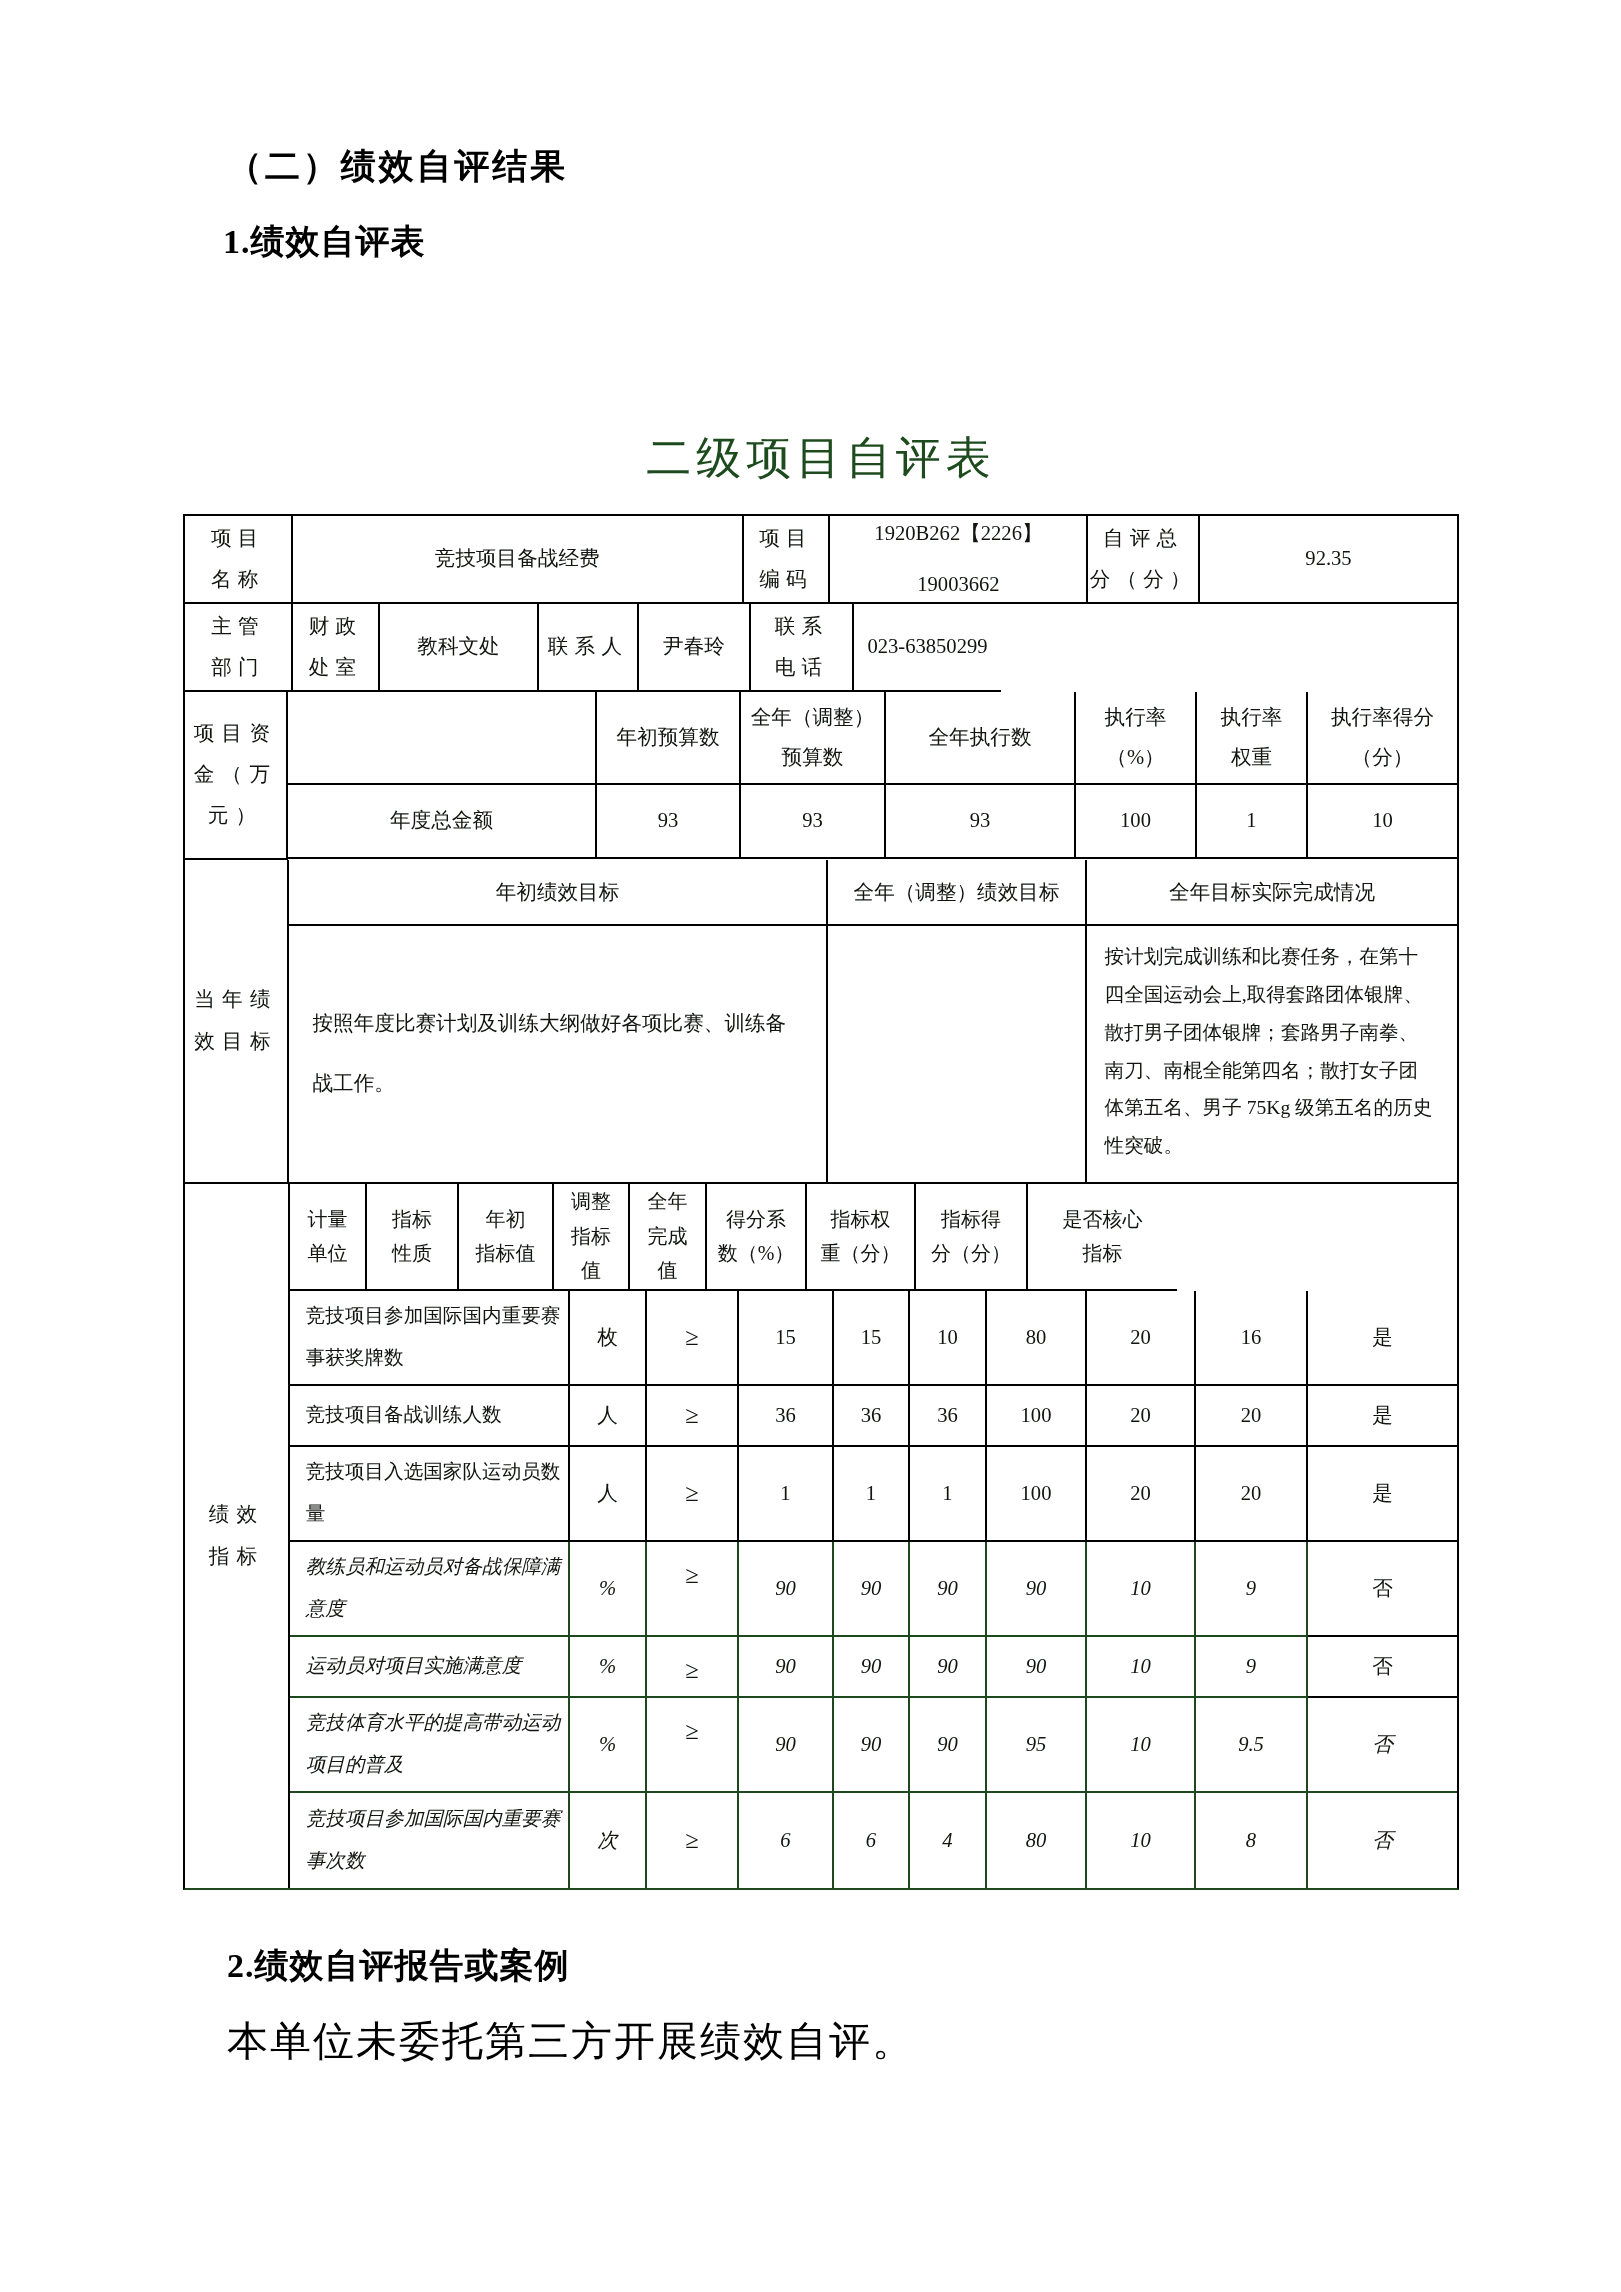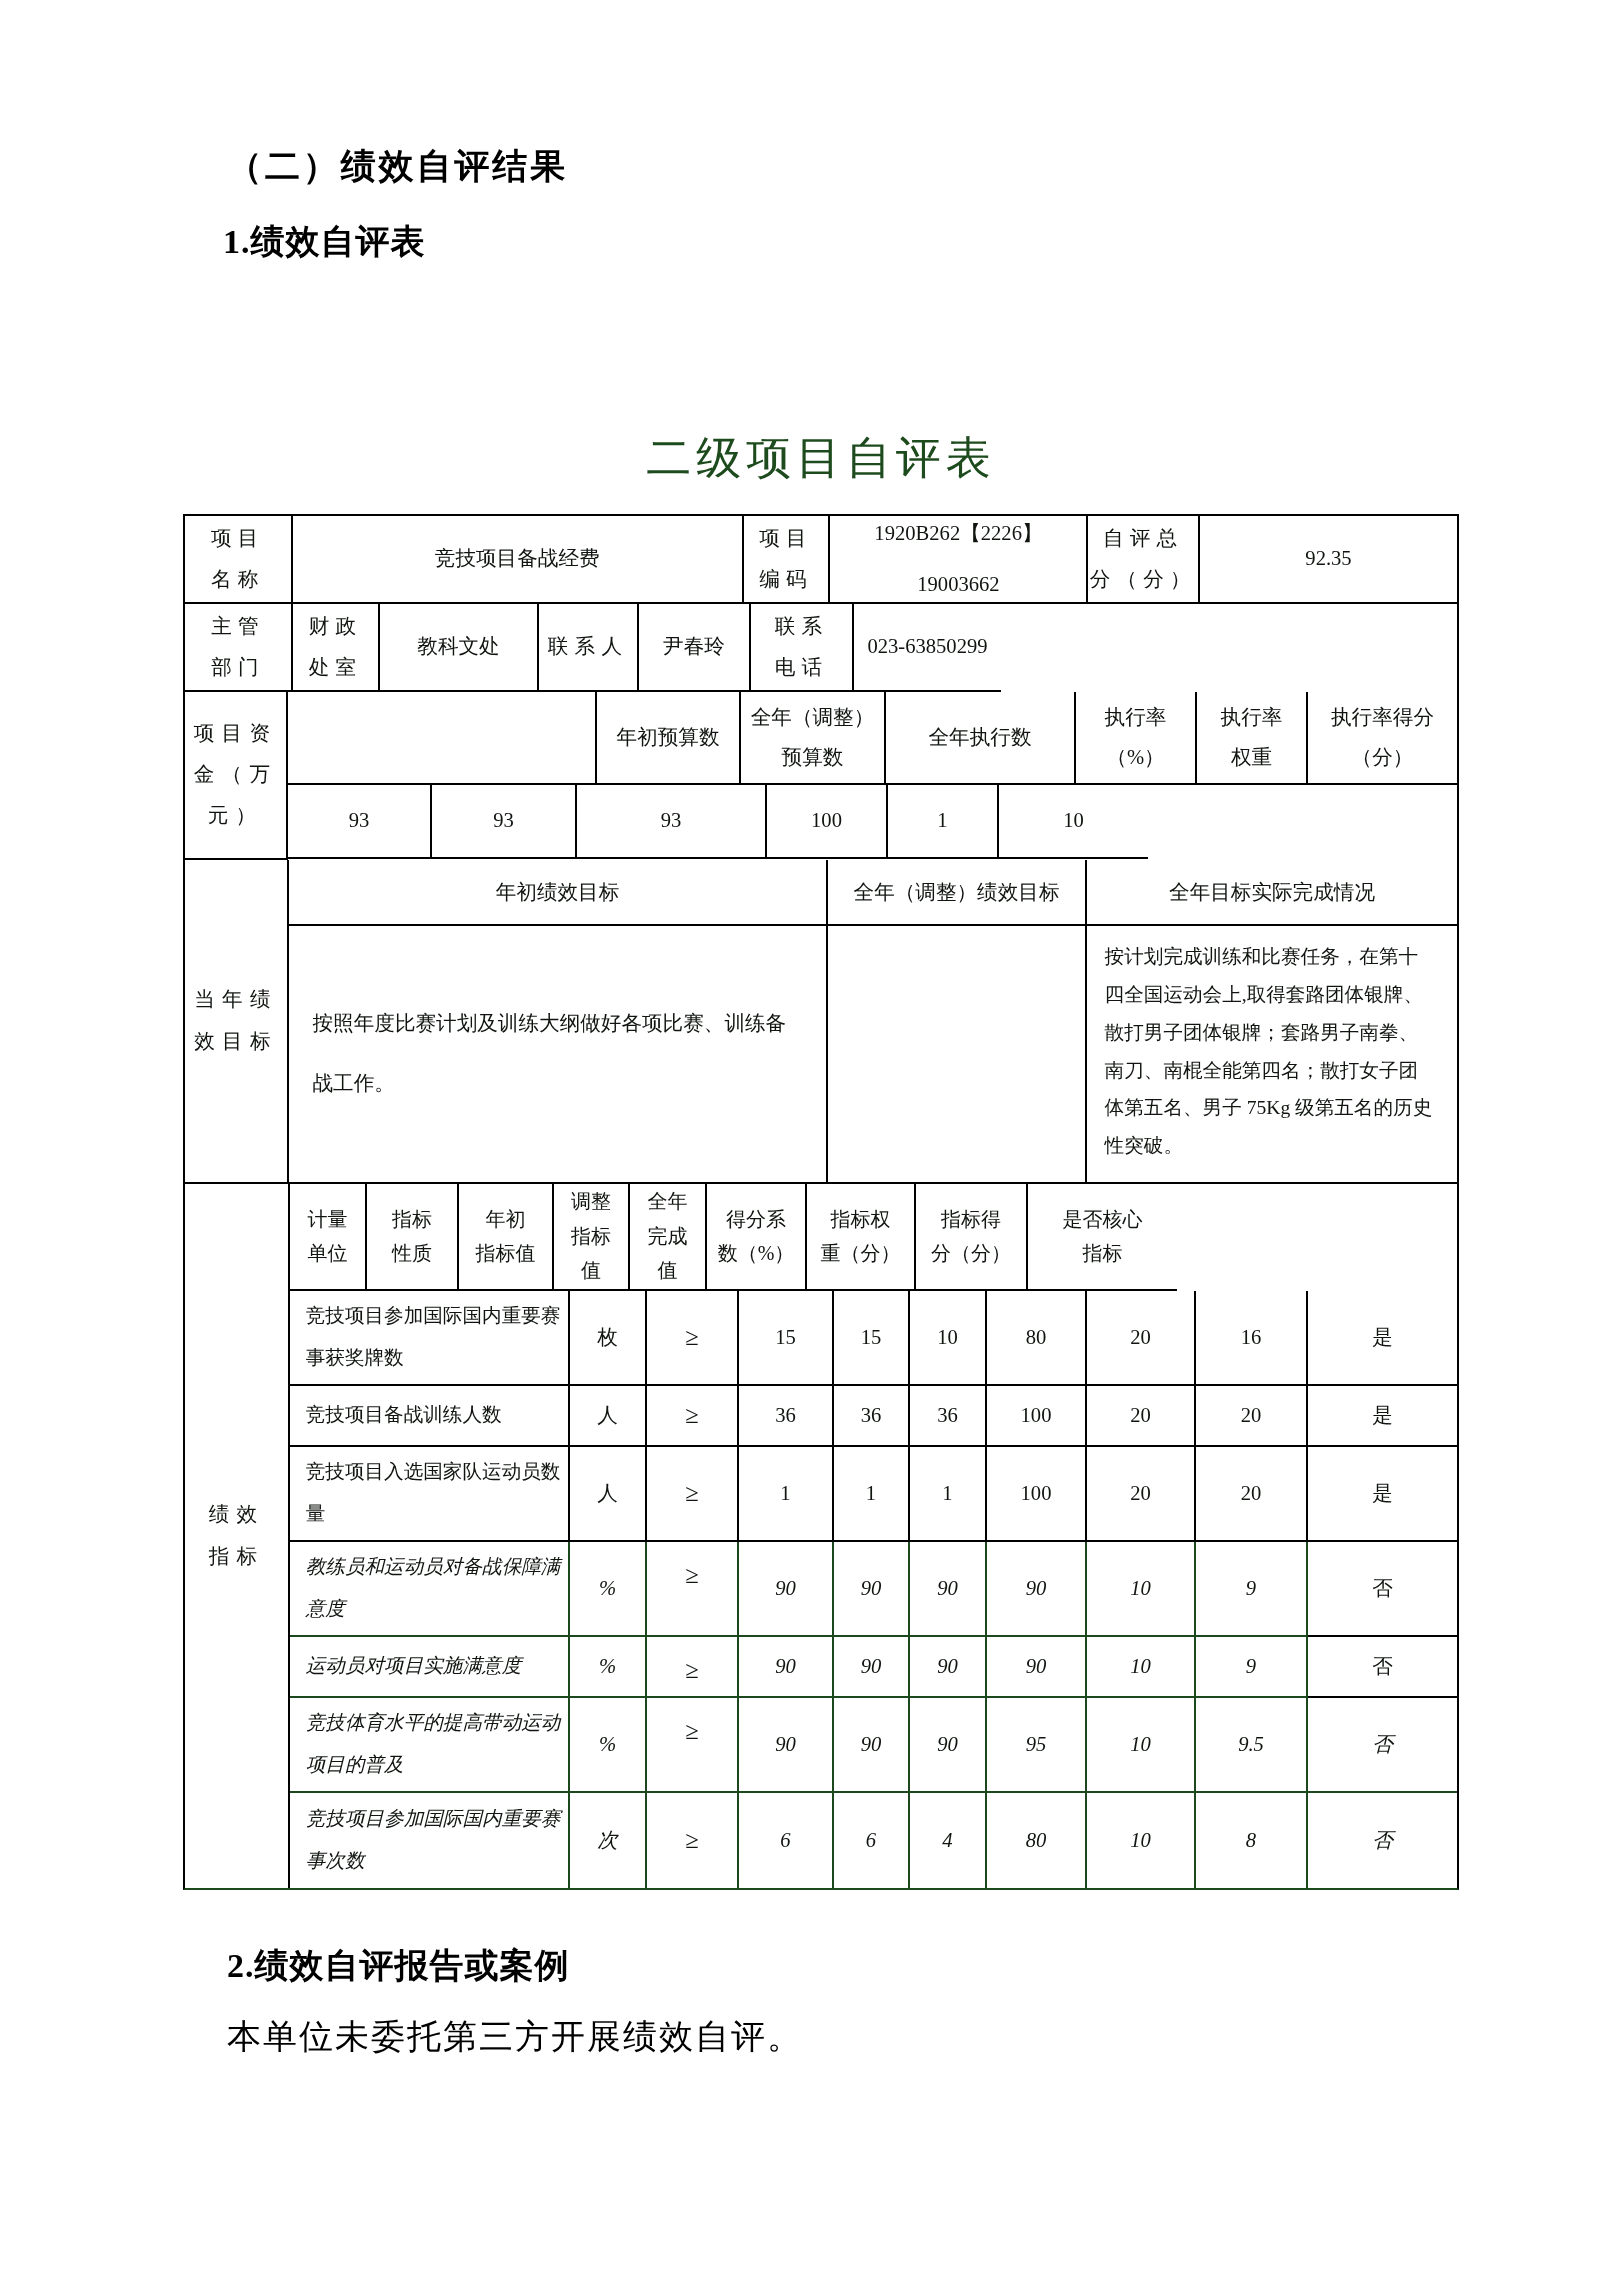--- a/index.html
+++ b/index.html
@@ -31,21 +31,21 @@
   .name-cell{justify-content:flex-start;text-align:left;padding:0 5.9px 0 15.7px;
     font-size:19.6px;line-height:2.15;}
   .goal-left{justify-content:flex-start;text-align:left;padding:0 23.5px;
     font-size:20.6px;line-height:2.9;}
   .goal-right{justify-content:flex-start;align-items:flex-start;text-align:left;
     padding:11.8px 15.7px 0 17.6px;font-size:19.6px;line-height:1.93;}
   .nature{font-size:24.5px;}
   .ge-top{align-items:flex-start;padding-top:9.8px;}
   .gb{border-color:#1d471d;font-style:italic;}
   .foot-h{margin:53px 0 0 227px;font-size:34px;font-weight:700;letter-spacing:1px;}
-  .foot-t{margin:25.5px 0 0 227px;font-size:34px;letter-spacing:2px;}
+  .foot-t{margin:25.5px 0 0 227px;font-size:41px;letter-spacing:2px;}
 </style>
 </head>
 <body>
 
 <div>
 
   <div class="h1">（二）绩效自评结果</div>
   <div class="h2">1.绩效自评表</div>
   <div class="table-title">二级项目自评表</div>
 
@@ -89,20 +89,21 @@
 预算数</div>
           <div class="cell" style="width:190px">全年执行数</div>
           <div class="cell" style="width:121px">执行率
 （%）</div>
           <div class="cell" style="width:111px">执行率
 权重</div>
           <div class="cell last" style="width:149px">执行率得分
 （分）</div>
         </div>
         <div class="trow" style="height:74px">
+          <div class="cell" style="width:309px">年度总金额</div>
           <div class="cell" style="width:144px">93</div>
           <div class="cell" style="width:145px">93</div>
           <div class="cell" style="width:190px">93</div>
           <div class="cell" style="width:121px">100</div>
           <div class="cell" style="width:111px">1</div>
           <div class="cell last" style="width:149px">10</div>
         </div>
       </div>
     </div>
 

